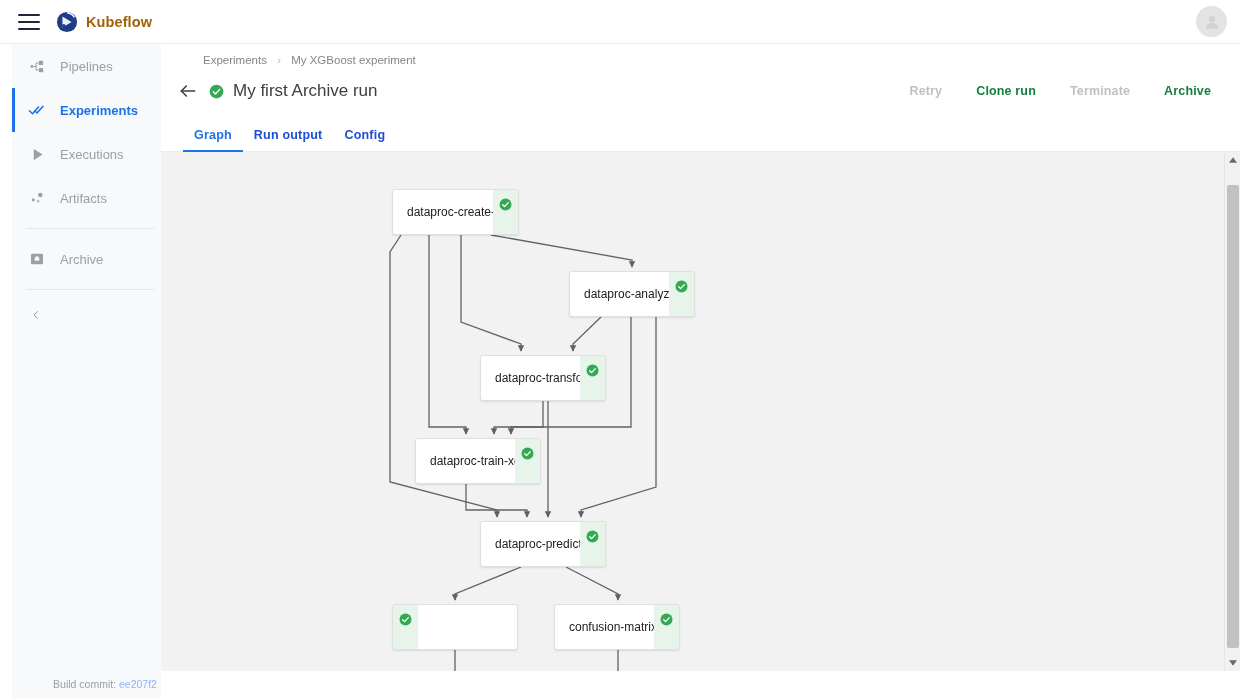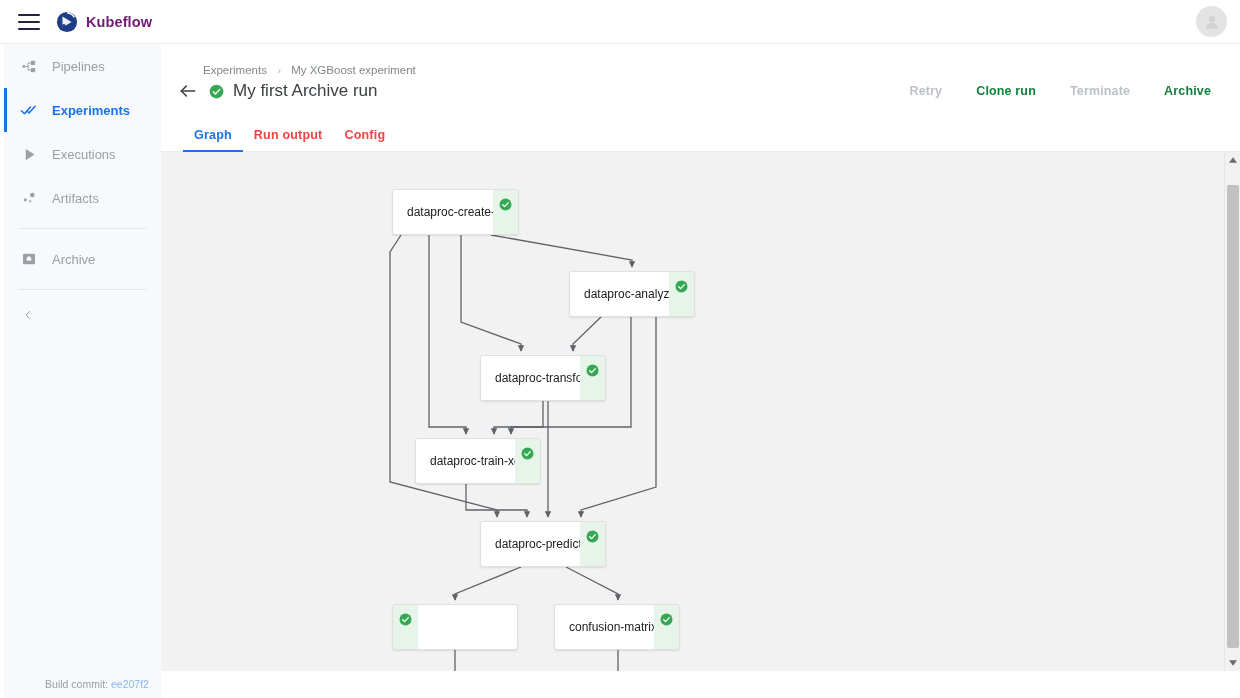--- a/index.html
+++ b/index.html
@@ -23,34 +23,34 @@
   #hamburger {
     width: 22px; height: 16px;
     margin-left: 18px; margin-right: 16px;
     display: flex; flex-direction: column; justify-content: space-between;
     cursor: pointer;
   }
   #hamburger span { display: block; height: 2px; background: #21243c; border-radius: 1px; }
   .kf-logo { display: flex; align-items: center; }
   .kf-mark { width: 22px; height: 22px; margin-right: 8px; }
   .kf-name {
-    font-size: 14.5px; font-weight: bold; color: #701a75;
+    font-size: 14.5px; font-weight: bold; color: #a16207;
     letter-spacing: 0.1px;
   }
   #avatar {
     position: absolute; right: 13px; top: 6px;
     width: 31px; height: 31px; border-radius: 50%;
     background: #e3e3e3;
     display: flex; align-items: center; justify-content: center;
     cursor: pointer;
   }
 
   
   #sidebar {
-    position: absolute; left: 4px; top: 44px;
+    position: absolute; left: 12px; top: 44px;
     width: 161px; height: 654px;
     background: #f8f9fa;
     border-right: 4px solid #22c55e;
   }
   .nav-item {
     position: relative;
     display: flex; align-items: center;
     height: 44px; padding-left: 14px;
     cursor: pointer;
     color: #9aa0a6; font-size: 13px;
@@ -80,21 +80,21 @@
   #build-commit a { color: #8ab4f8; text-decoration: none; }
 
   
   #main {
     position: absolute; left: 161px; top: 44px;
     width: 1079px; height: 654px;
     background: #ffffff;
   }
   #breadcrumb {
     position: absolute; left: 42px; top: 10px;
-    font-size: 11.5px; color: #80868b; margin-top: 10px;
+    font-size: 11.5px; color: #80868b;
   }
   #breadcrumb .crumb-link { color: #80868b; cursor: pointer; }
   #breadcrumb .crumb-sep { margin: 0 7px; color: #b5b9bd; }
   #run-title-row {
     position: absolute; left: 0; top: 26px;
     width: 100%; height: 42px;
     display: flex; align-items: center;
   }
   #back-arrow {
     margin-left: 16px; margin-right: 10px;
@@ -120,21 +120,21 @@
   #tabs {
     position: absolute; left: 0; top: 75px;
     width: 100%; height: 33px;
     border-bottom: 1px solid #ececec;
     display: flex; align-items: flex-end;
     padding-left: 22px;
   }
   .tab {
     position: relative;
     font-size: 12.5px; font-weight: bold;
-    color: #ef4444; padding: 0 11px 9px 11px;
+    color: #1d4ed8; padding: 0 11px 9px 11px;
     cursor: pointer; letter-spacing: 0.2px;
   }
   .tab.active { color: #1a73e8; }
   .tab.active::after {
     content: ""; position: absolute;
     left: 0; bottom: -1px; width: 100%; height: 2px;
     background: #1a73e8;
   }
 
   

